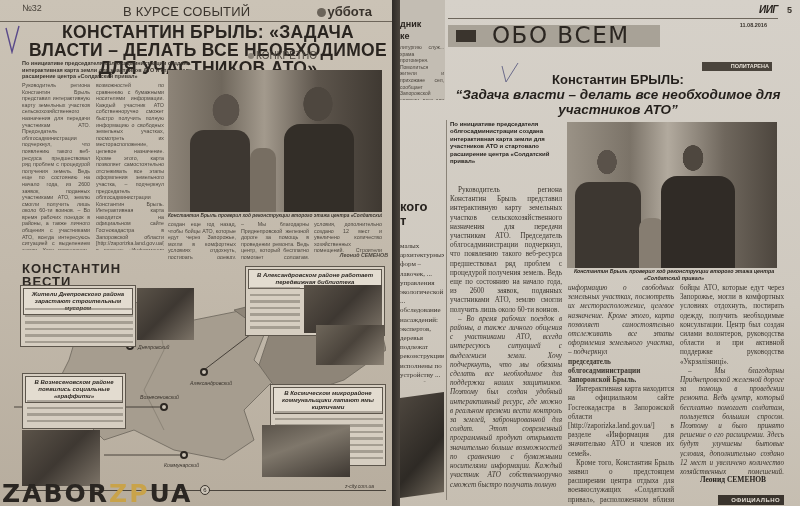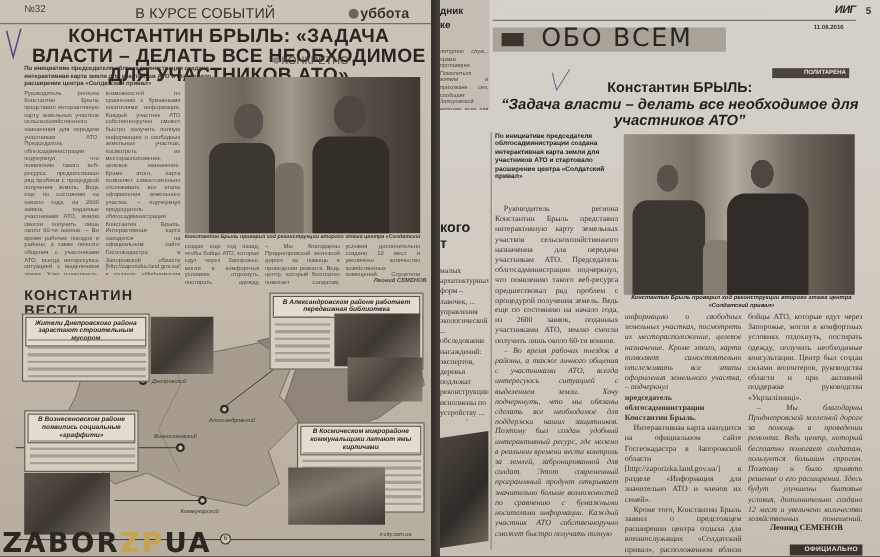--- a/index.html
+++ b/index.html
@@ -64,21 +64,21 @@
   
   .gutter { position: absolute; left: 392px; top: 0; width: 8px; height: 506px; background: linear-gradient(90deg, #2e2a26, #4a443d); }
 
   
   .page-right {
     position: absolute; left: 400px; top: 0; width: 400px; height: 506px;
     background: linear-gradient(180deg, #d6d1c9 0%, #cfc9bf 60%, #c6beb1 100%);
     overflow: hidden;
   }
   .pr-prevcol { position: absolute; left: 0; top: 0; width: 45px; height: 100px; background: #c3bdb3; }
-  .pr-prev-head { position: absolute; left: 0; top: 4px; font-size: 9px; line-height: 12px; font-weight: bold; color: #2a2520; }
+  .pr-prev-head { position: absolute; left: 0; top: 18px; font-size: 9px; line-height: 12px; font-weight: bold; color: #2a2520; }
   .pr-logo { position: absolute; right: 22px; top: 4px; font-size: 10px; font-weight: bold; font-style: italic; color: #2a2520; letter-spacing: -0.5px; margin-left: 40px; }
   .pr-pagenum { position: absolute; right: 8px; top: 5px; font-size: 9px; font-weight: bold; color: #3a342d; }
   .pr-date { position: absolute; right: 33px; top: 22px; font-size: 5.5px; font-weight: bold; color: #3a342d; }
   .pr-rule { position: absolute; left: 48px; top: 18px; width: 330px; height: 1px; background: #6d665c; }
   .pr-section-band { position: absolute; left: 48px; top: 25px; width: 212px; height: 22px; background: #a8a297; }
   .pr-section-logo { position: absolute; left: 56px; top: 30px; width: 20px; height: 12px; background: #3a342d; }
   .pr-section { position: absolute; left: 92px; top: 22px; font-size: 23px; line-height: 26px; color: #2b2621; letter-spacing: 1.5px; font-family: "DejaVu Sans", sans-serif; font-weight: normal; }
   .pr-rubric { position: absolute; left: 302px; top: 62px; width: 70px; height: 9px; background: #4a443c; color: #e4ded4; font-size: 5.5px; font-weight: bold; text-align: right; padding-right: 3px; line-height: 9px; }
 
   .checkmark-r { position: absolute; left: 100px; top: 62px; width: 20px; height: 22px; }
@@ -267,21 +267,21 @@
   <div class="pr-prev2-text">малых архитектурных форм – лавочек, ... управления экологической ... обследование насаждений: экспертов, деревья подлежат реконструкции... исполнены по устройству ... дельно будут деревья ... завершено</div>
   <div class="pr-prev-photo"></div>
 
   <div class="pr-col" style="left:50px; top:186px; width:112px; height:318px;">
     <p>Руководитель региона Константин Брыль представил интерактивную карту земельных участков сельскохозяйственного назначения для передачи участникам АТО. Председатель облгосадминистрации подчеркнул, что появлению такого веб-ресурса предшествовал ряд проблем с процедурой получения земель. Ведь еще по состоянию на начало года, из 2600 заявок, поданных участниками АТО, землю смогли получить лишь около 60-ти воинов.</p>
     <p class="it">– Во время рабочих поездок в районы, а также личного общения с участниками АТО, всегда интересуюсь ситуацией с выделением земли. Хочу подчеркнуть, что мы обязаны сделать все необходимое для поддержки наших защитников. Поэтому был создан удобный интерактивный ресурс, где можно в реальном времени вести контроль за землей, забронированной для солдат. Этот современный программный продукт открывает значительно больше возможностей по сравнению с бумажными носителями информации. Каждый участник АТО собственноручно сможет быстро получать полную</p>
   </div>
 
   <div class="pr-col" style="left:168px; top:284px; width:106px; height:220px;">
     <p class="it" style="text-indent:0;">информацию о свободных земельных участках, посмотреть их месторасположение, целевое назначение. Кроме этого, карта позволяет самостоятельно отслеживать все этапы оформления земельного участка, – подчеркнул</p>
-    <p class="b" style="text-indent:0;">председатель облгосадминистрации Константин Брыль.</p>
+    <p class="b" style="text-indent:0;">председатель облгосадминистрации Запорожской Брыль.</p>
     <p>Интерактивная карта находится на официальном сайте Госгеокадастра в Запорожской области [http://zaporizka.land.gov.ua/] в разделе «Информация для значительно АТО и членов их семей».</p>
     <p>Кроме того, Константин Брыль заявил о предстоящем расширении центра отдыха для военнослужащих «Солдатский привал», расположенном вблизи железнодорожного вокзала «Запорожье-1». Здесь проводят ремонт второго этажа помещения. Как известно, этот объект был создан еще год назад, чтобы</p>
   </div>
 
   <div class="pr-col" style="left:280px; top:284px; width:104px; height:190px;">
     <p style="text-indent:0;">бойцы АТО, которые едут через Запорожье, могли в комфортных условиях отдохнуть, постирать одежду, получить необходимые консультации. Центр был создан силами волонтеров, руководства области и при активной поддержке руководства «Укрзалізниці».</p>
     <p class="it">– Мы благодарны Приднепровской железной дороге за помощь в проведении ремонта. Ведь центр, который бесплатно помогает солдатам, пользуется большим спросом. Поэтому и было принято решение о его расширении. Здесь будут улучшены бытовые условия, дополнительно создано 12 мест и увеличено количество хозяйственных помещений. Строители получили задание, чтобы ко Дню Независимости Украины реконструкция была завершена, – рассказал председатель облгосадминистрации.</p>
   </div>
 
   <div class="pr-signature">Леонид СЕМЕНОВ</div>

